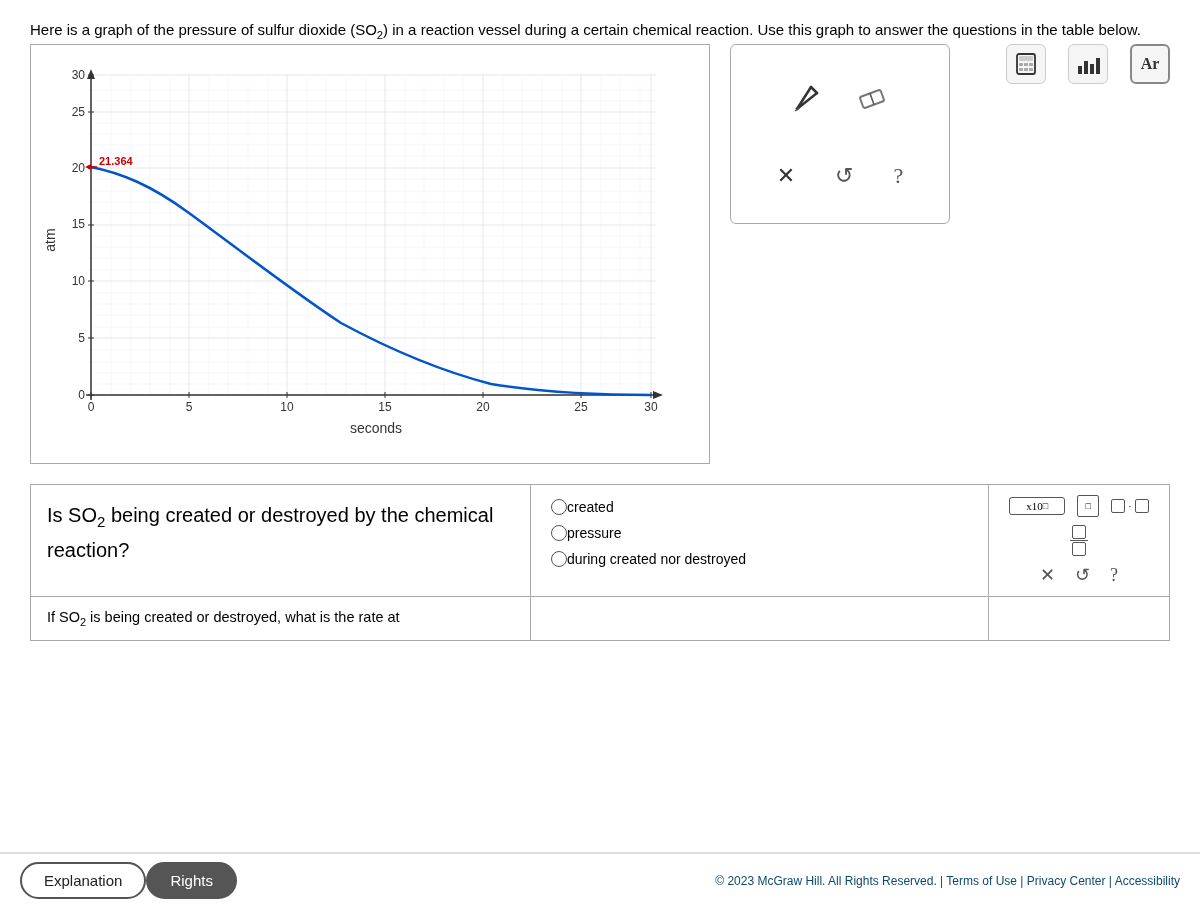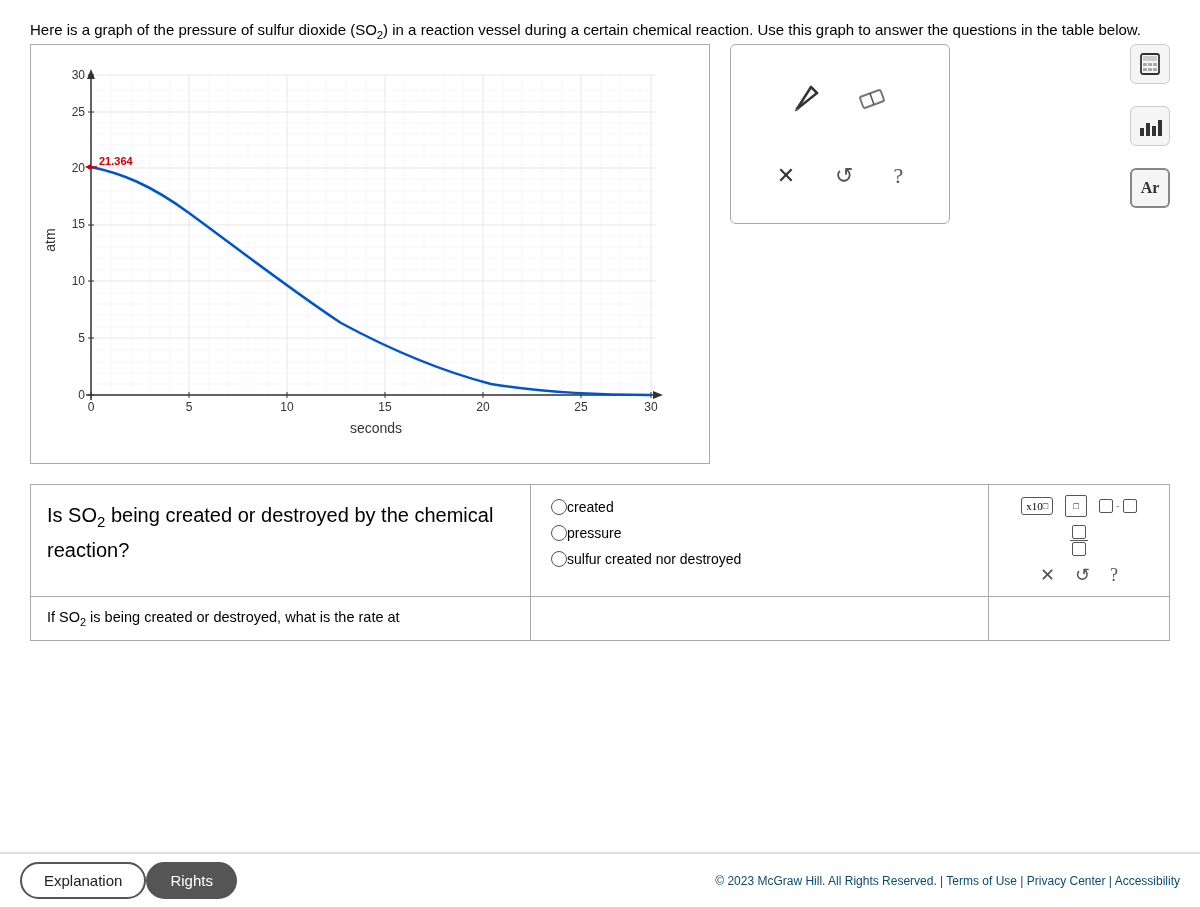--- a/index.html
+++ b/index.html
@@ -75,21 +75,21 @@
       align-items: center;
       justify-content: center;
     }
 
     .tool-x { font-size: 22px; color: #333; cursor: pointer; }
     .tool-undo { font-size: 22px; color: #555; cursor: pointer; }
     .tool-question { font-size: 22px; color: #555; cursor: pointer; }
 
     .right-sidebar {
       display: flex;
-      flex-direction: column;
+      flex-direction: row;
       gap: 22px;
       margin-left: auto;
     }
 
     .sidebar-icon {
       width: 40px;
       height: 40px;
       display: flex;
       align-items: center;
       justify-content: center;
@@ -449,27 +449,27 @@
         <div class="radio-option">
           <div class="radio-circle"></div>
           <span>created</span>
         </div>
         <div class="radio-option">
           <div class="radio-circle"></div>
           <span>pressure</span>
         </div>
         <div class="radio-option">
           <div class="radio-circle"></div>
-          <span>sulfur created nor destroyed</span>
+          <span>during created nor destroyed</span>
         </div>
       </div>
       <div class="table-tools-col">
         <div class="mini-tools-top">
 
-          <div style="display:flex;align-items:center;font-size:13px;border:1.5px solid #555;padding:2px 4px;border-radius:3px;position:relative;cursor:pointer;">
+          <div style="display:flex;align-items:center;font-size:13px;border:1.5px solid #555;padding:2px 16px;border-radius:3px;position:relative;cursor:pointer;">
             <span style="font-size:11px;">x10</span>
             <span style="font-size:9px;vertical-align:super;">□</span>
           </div>
 
           <div style="width:22px;height:22px;border:1.5px solid #555;border-radius:2px;cursor:pointer;display:flex;align-items:center;justify-content:center;">
             <span style="font-size:9px;">□</span>
           </div>
 
           <div style="display:flex;align-items:center;gap:3px;cursor:pointer;">
             <span style="width:14px;height:14px;border:1.5px solid #555;display:inline-block;border-radius:2px;"></span>

